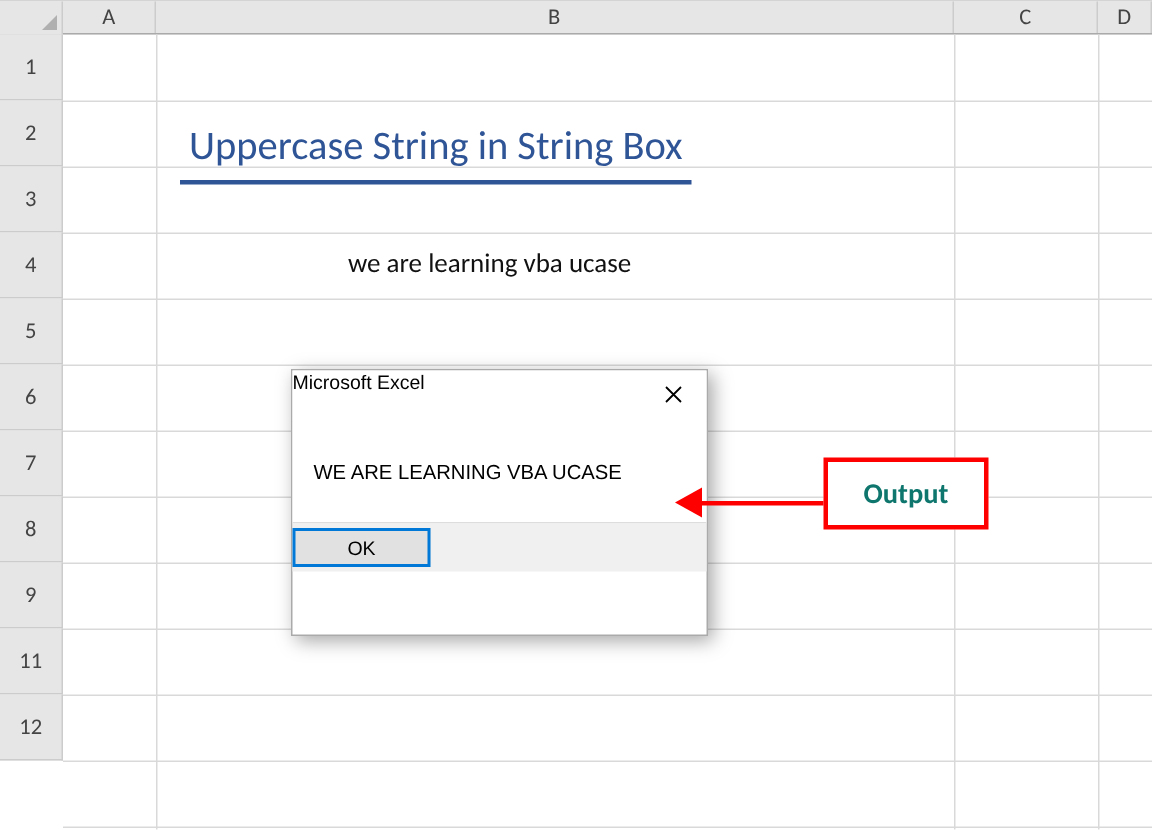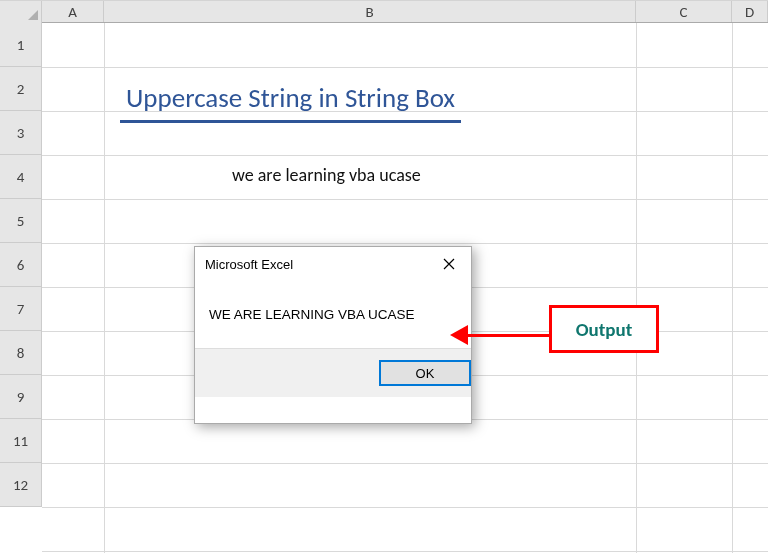--- a/index.html
+++ b/index.html
@@ -84,41 +84,40 @@
   position: absolute;
   left: 194px; top: 245px;
   width: 278px; height: 178px;
   background: #fff;
   border: 1px solid #aaa;
   box-shadow: 3px 3px 12px rgba(0,0,0,0.35);
   font-family: "Segoe UI", Arial, sans-serif;
 }
 .dlg-titlebar {
   height: 34px;
-  display: flex; align-items: center; justify-content: space-between;
-  padding-left: 10px;
+  display: flex; justify-content: space-between;
   background: #fff;
 }
 .dlg-title { font-size: 13px; color: #000; }
 .dlg-close {
   width: 44px; height: 32px;
   display: flex; align-items: center; justify-content: center;
   cursor: pointer;
 }
 .dlg-close svg { width: 12px; height: 12px; }
 .dlg-body {
   background: #fff;
   padding: 26px 12px 26px 14px;
   border-bottom: 1px solid #ddd;
 }
 .dlg-msg { font-size: 13.5px; color: #000; }
 .dlg-footer {
   background: #f0f0f0;
-  height: 48px;
-  display: flex; align-items: center; justify-content: flex-end;
+  height: 32px;
+  display: flex; align-items: center; justify-content: flex-start;
 }
 .dlg-ok {
   width: 92px; height: 26px;
   background: #e1e1e1;
   border: 2px solid #0078d7;
   font-size: 13px;
   cursor: pointer;
   font-family: inherit;
 }
 

